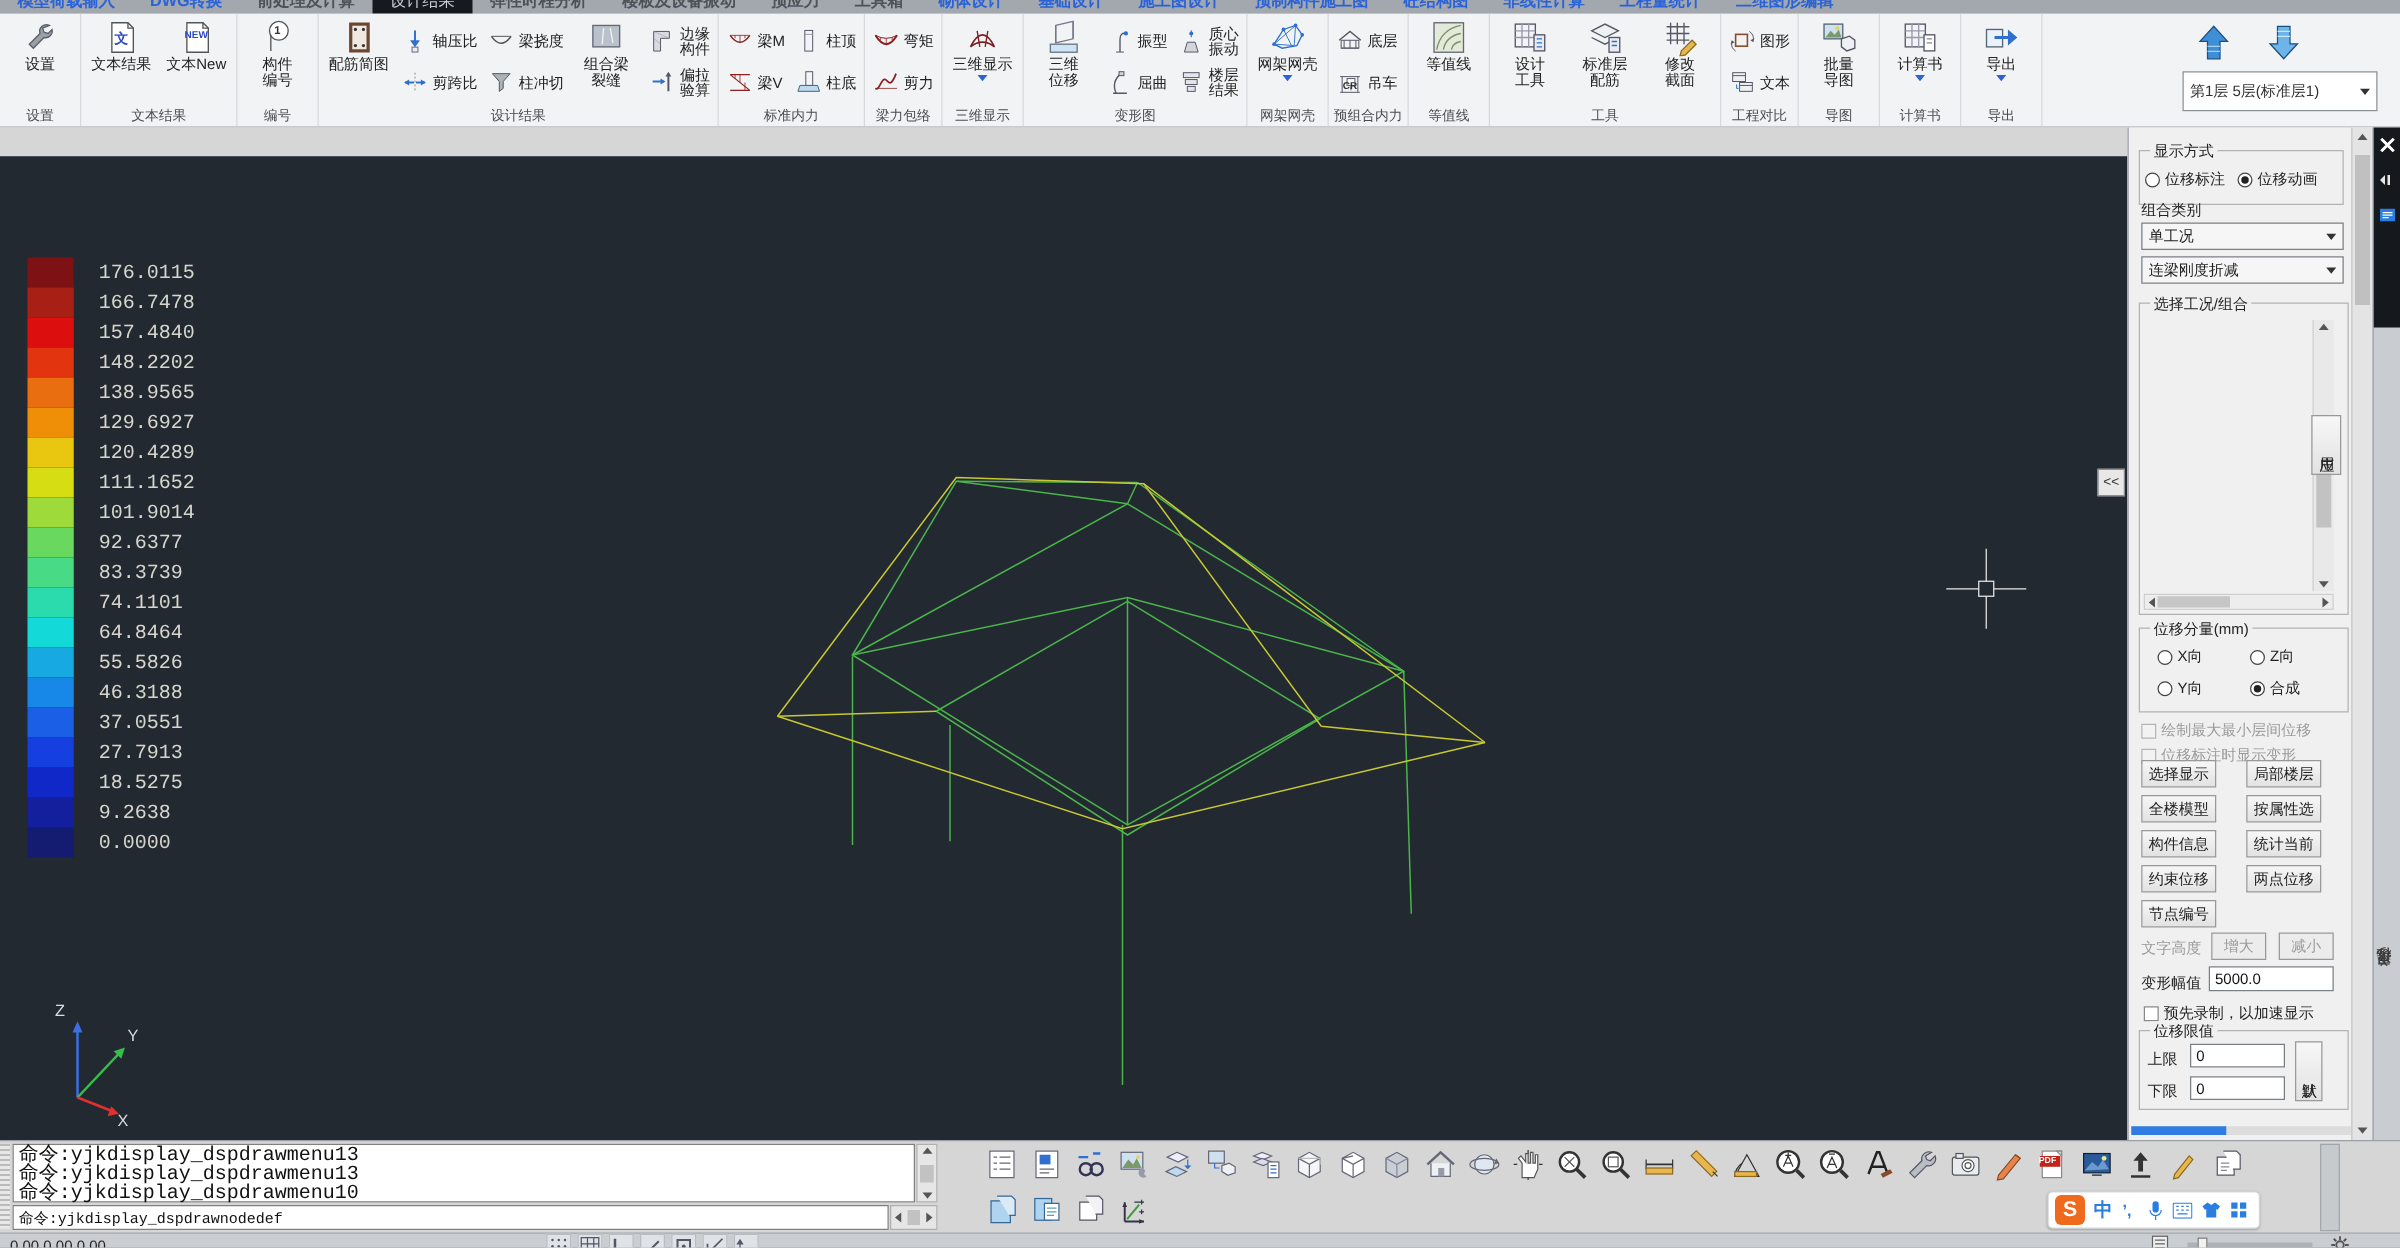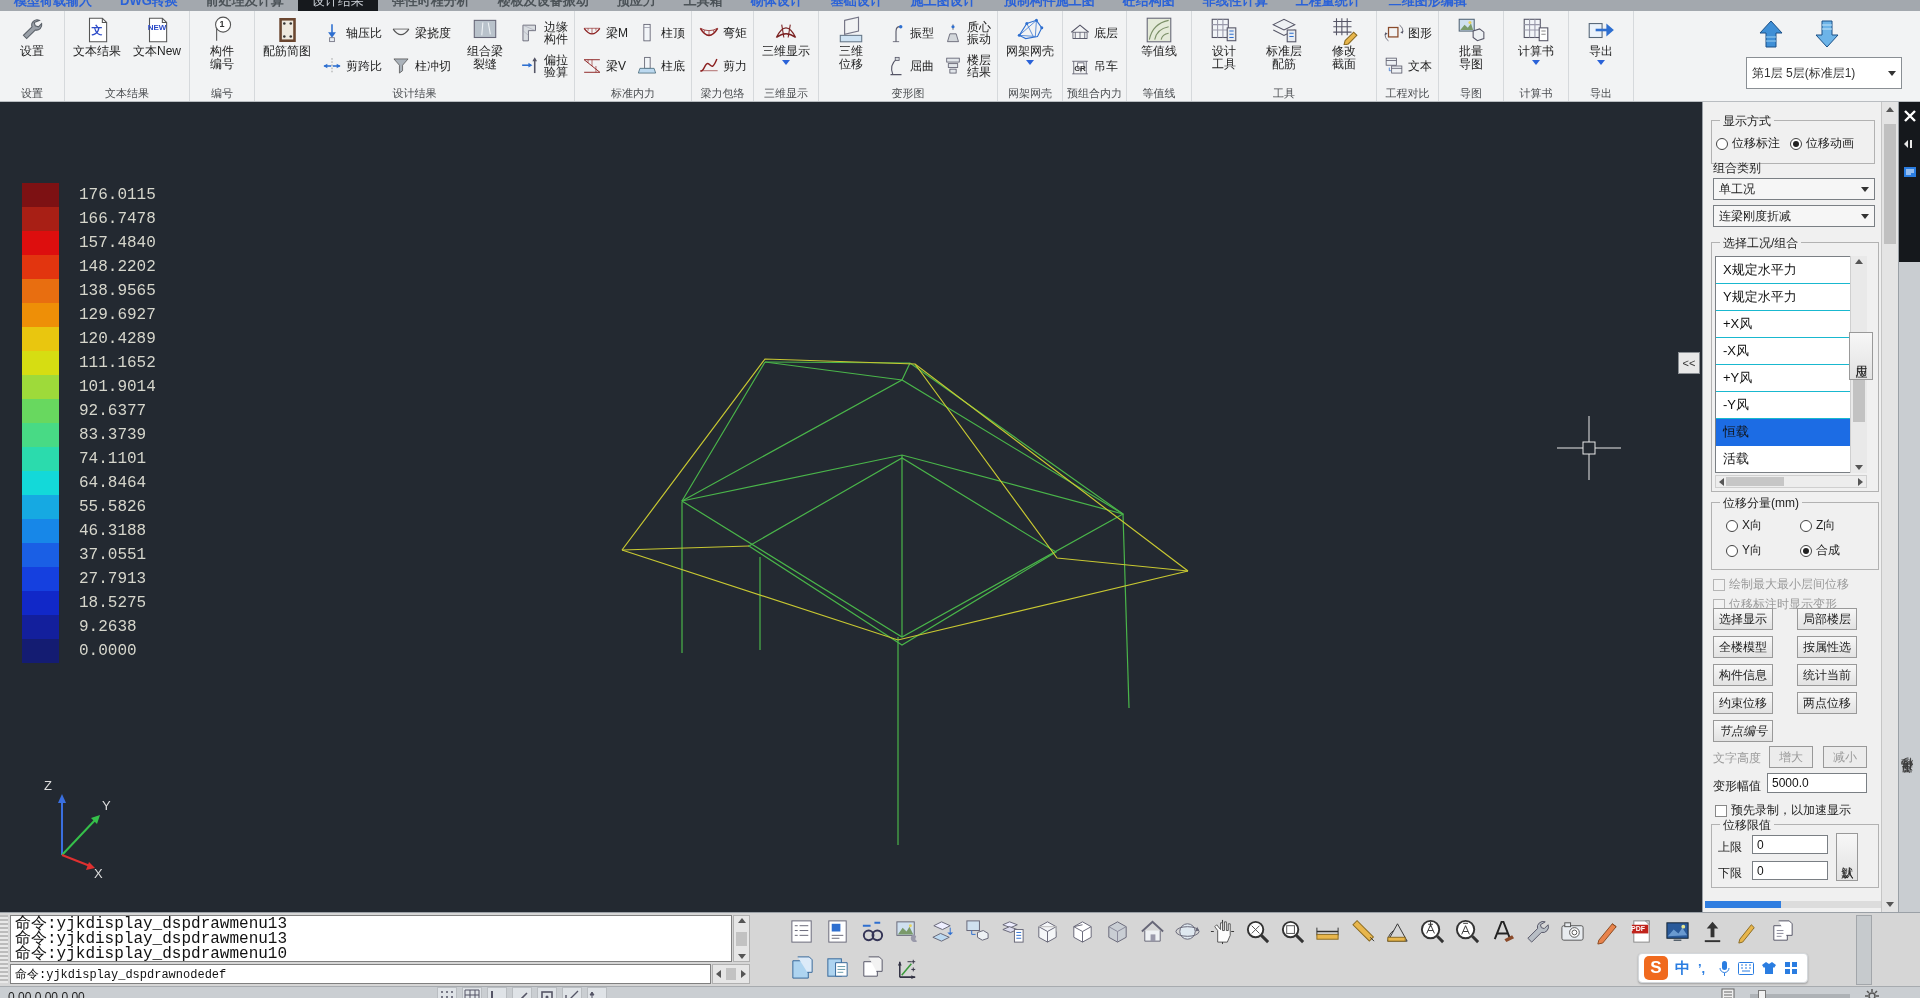--- a/index.html
+++ b/index.html
@@ -29,21 +29,21 @@
 
   
   #floor-nav { position:absolute; right:14px; top:6px; width:160px; }
   #floor-nav .arrows { display:flex; gap:26px; justify-content:flex-start; padding-left:10px; }
   .nav-arrow { width:30px; height:34px; display:flex; align-items:center; justify-content:center; }
   #floor-select { margin-top:6px; width:156px; height:22px; background:#fff; border:1px solid #8a8f94; font-size:12px; color:#333; display:flex; align-items:center; justify-content:space-between; padding:15px 5px; }
   .sel-caret { width:0; height:0; border-left:4px solid transparent; border-right:4px solid transparent; border-top:5px solid #333; }
 
   
   #main { position:relative; height:810px; display:flex; }
-  #viewport { position:relative; width:1702px; height:810px; background:#232931; overflow:hidden; }
+  #viewport { position:relative; width:1702px; height:810px; background:#232931; overflow:hidden;margin-top:23px; }
 
   #legend { position:absolute; left:22px; top:81px; }
   .leg-row { display:flex; align-items:center; height:24px; }
   .leg-swatch { width:37px; height:24px; }
   .leg-val { margin-left:20px; font-family:"Liberation Mono","DejaVu Sans Mono",monospace; font-size:16px; color:#d6d6cc; }
 
   #collapse-btn { position:absolute; left:1678px; top:250px; width:22px; height:22px; background:#e8e8e8; border:1px solid #8a8f94; font-size:11px; color:#333; text-align:center; line-height:20px; }
 
   
   #panel { position:relative; width:196px; height:810px; background:#f0f0f0; border-left:1px solid #9aa0a6; font-size:12px; color:#222; }
@@ -781,30 +781,20 @@
           <span class="sel-caret"></span>
       </div>
       <div class="pselect" style="left:10px; top:103px; width:162px;">
         <span>连梁刚度折减</span>
           <span class="sel-caret"></span>
       </div>
 
       <div class="gbox" style="left:8px; top:140px; width:168px; height:250px;">
         <span class="gbox-title">选择工况/组合</span>
       </div>
-      <div id="case-list" style="left:12px; top:154px; width:152px; height:217px;">
-          <div class="case-item">X规定水平力</div>
-          <div class="case-item">Y规定水平力</div>
-          <div class="case-item">+X风</div>
-          <div class="case-item">-X风</div>
-          <div class="case-item">+Y风</div>
-          <div class="case-item">-Y风</div>
-          <div class="case-item sel">恒载</div>
-          <div class="case-item">活载</div>
-        </div>
       <div class="list-vscroll" style="position:absolute; left:147px; top:154px; width:17px; height:217px;">
         <div style="position:absolute;top:3px;left:4px;" class="tri-up"></div>
         <div class="thumb"></div>
         <div style="position:absolute;bottom:3px;left:4px;" class="tri-down"></div>
       </div>
       <div class="hscroll" style="left:12px; top:373px; width:152px;">
         <div class="tri-left"></div>
           <div class="thumb" style="margin-right:auto;"></div>
           <div class="tri-right"></div>
       </div>
@@ -843,21 +833,21 @@
 
       <div id="panel-buttons">
           <div class="pbtn" style="left: 10px; top: 506px;">选择显示</div>
           <div class="pbtn" style="left: 94px; top: 506px;">局部楼层</div>
           <div class="pbtn" style="left: 10px; top: 534px;">全楼模型</div>
           <div class="pbtn" style="left: 94px; top: 534px;">按属性选</div>
           <div class="pbtn" style="left: 10px; top: 562px;">构件信息</div>
           <div class="pbtn" style="left: 94px; top: 562px;">统计当前</div>
           <div class="pbtn" style="left: 10px; top: 590px;">约束位移</div>
           <div class="pbtn" style="left: 94px; top: 590px;">两点位移</div>
-          <div class="pbtn" style="left: 10px; top: 618px; font-style: italic;">节点编号</div>
+          <div class="pbtn" style="left: 10px; top: 618px;">节点编号</div>
         </div>
 
       <div style="position:absolute; left:10px; top:648px; color:#9a9a9a;">文字高度</div>
       <div class="pbtn disabled" style="left:66px; top:644px; width:44px;">增大</div>
       <div class="pbtn disabled" style="left:120px; top:644px; width:44px;">减小</div>
 
       <div style="position:absolute; left:10px; top:676px;">变形幅值</div>
       <div class="pinput" style="left:64px; top:671px; width:100px; height:20px;">5000.0</div>
 
       <div class="check" style="position:absolute; left:12px; top:700px;">

